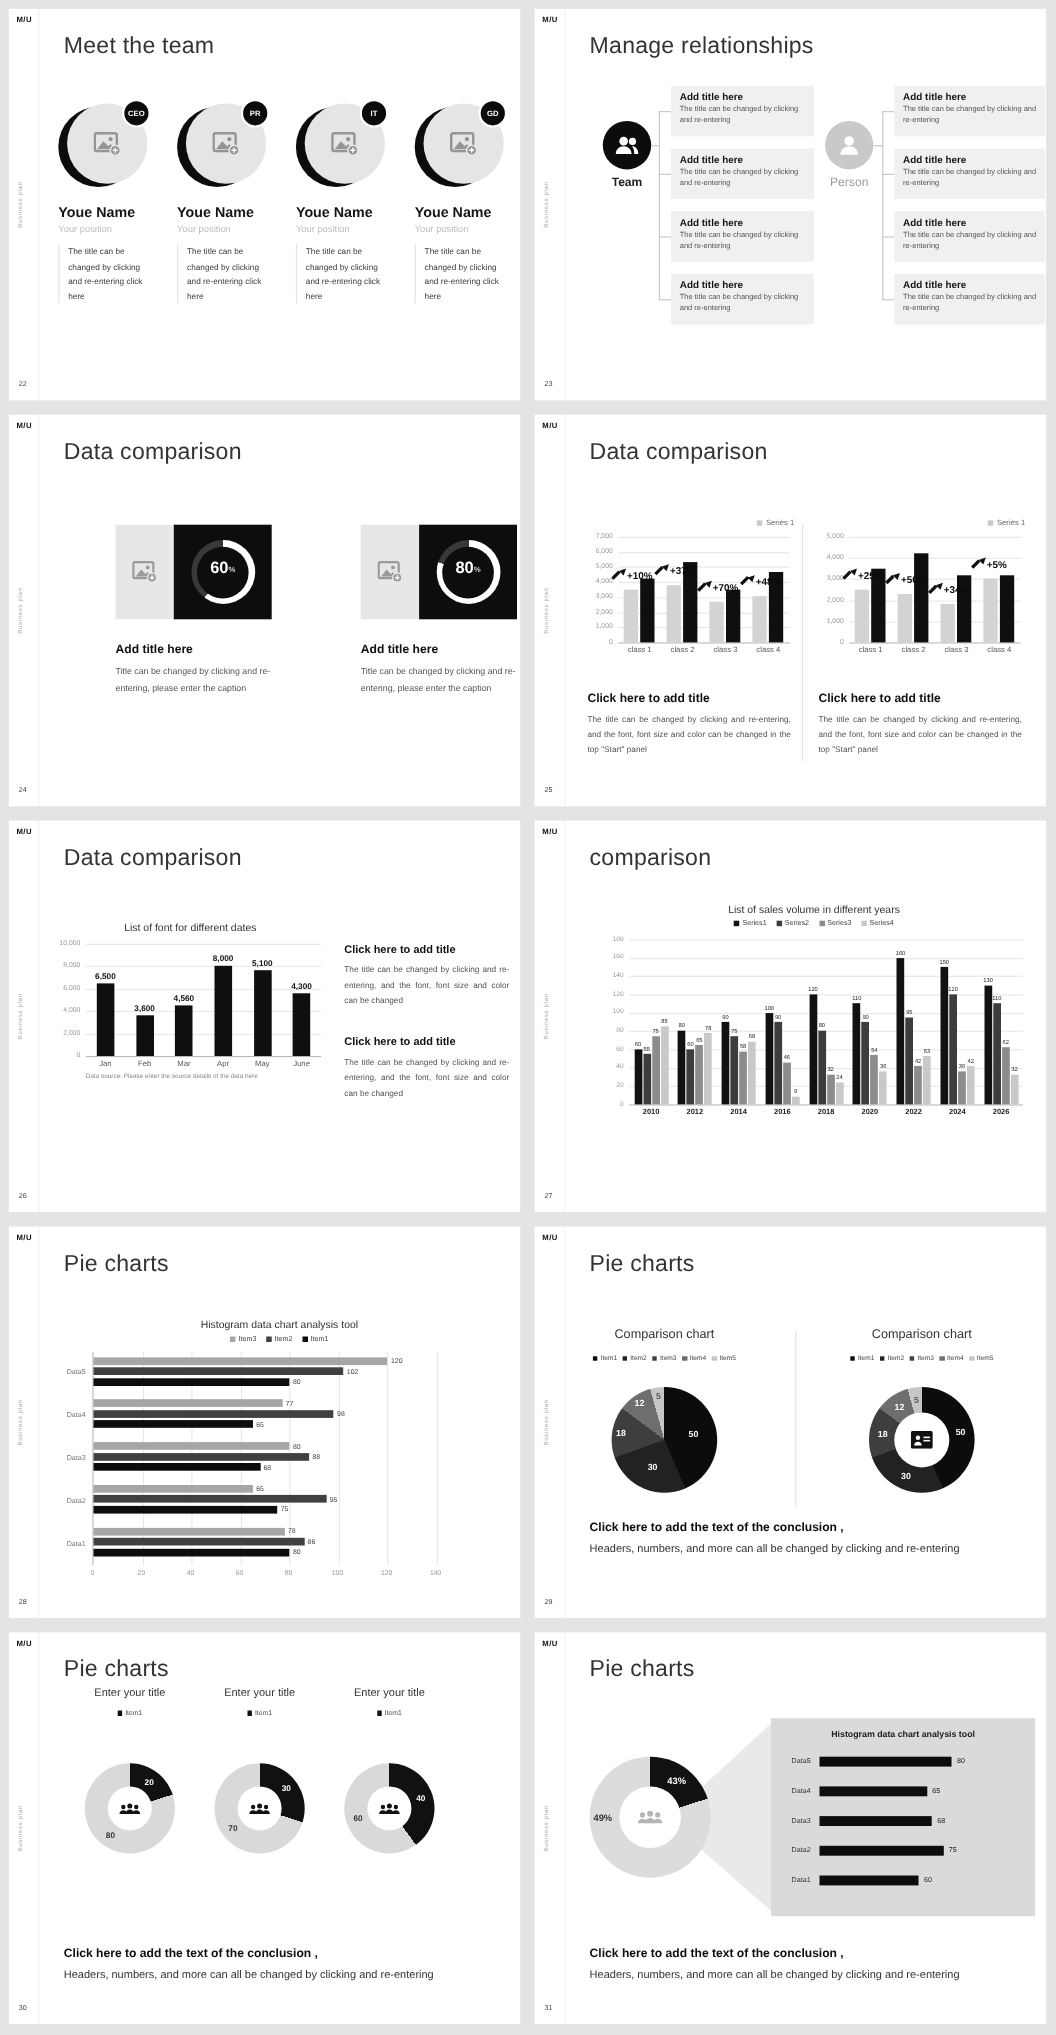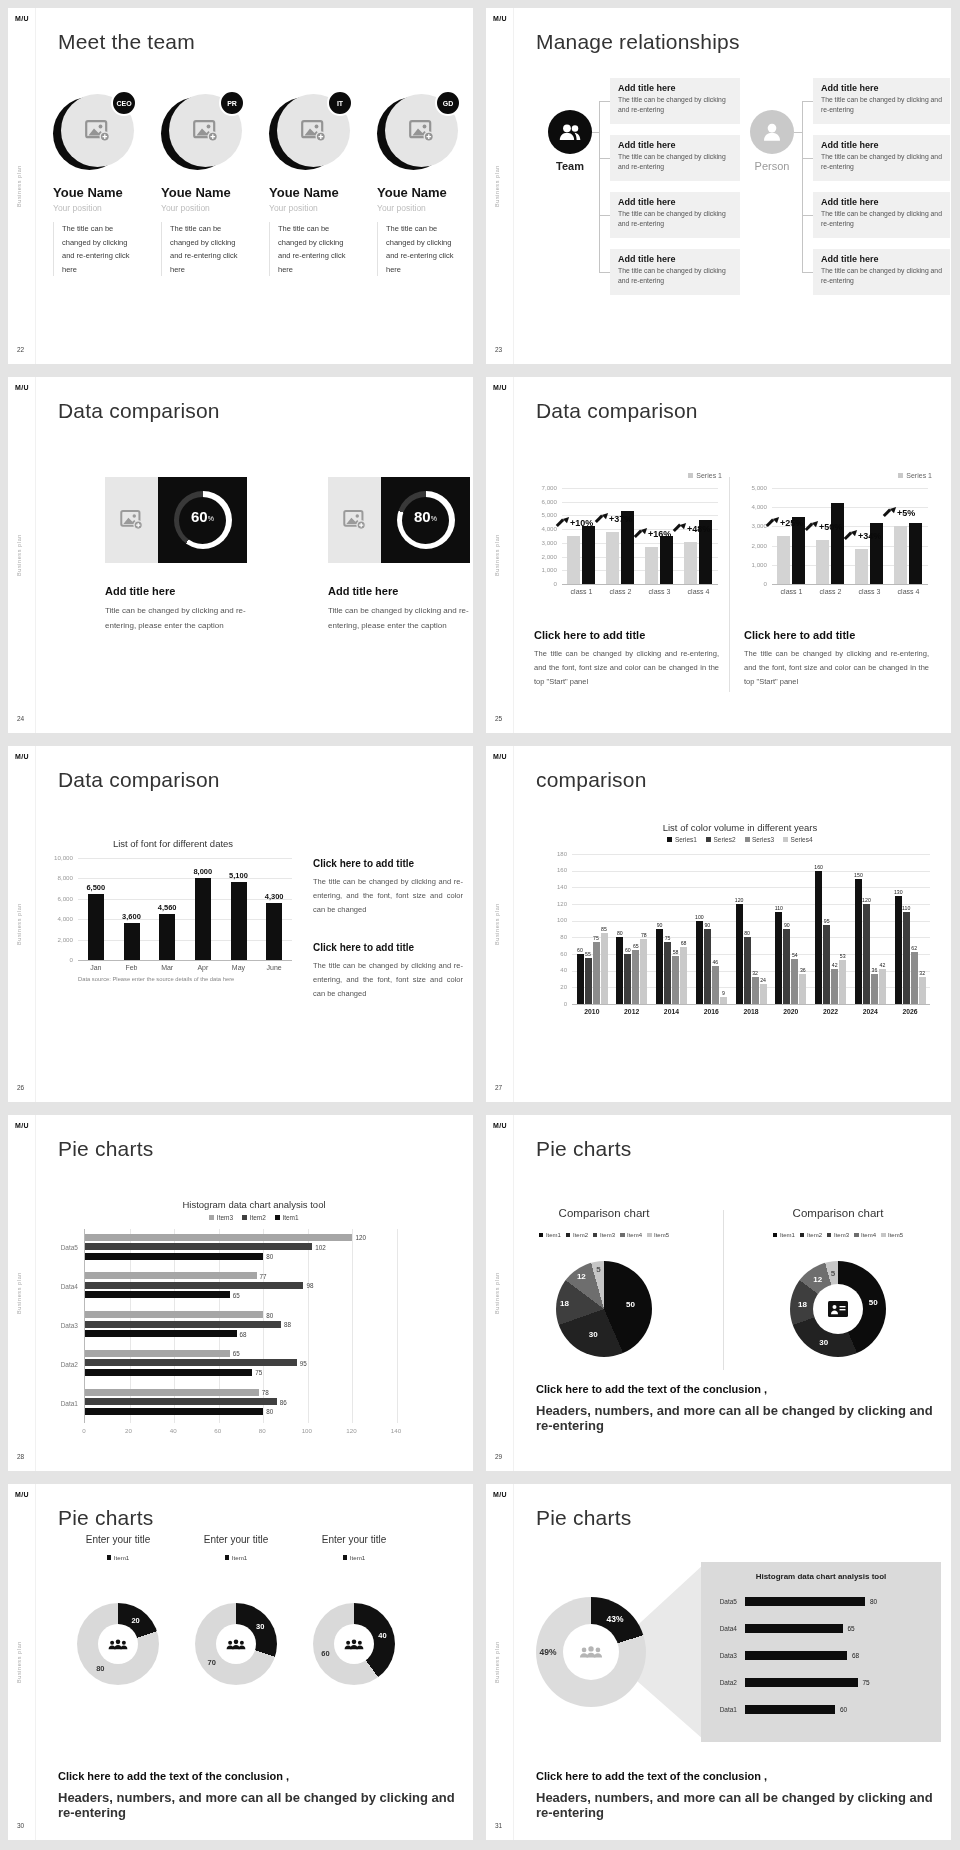--- a/index.html
+++ b/index.html
@@ -70,21 +70,21 @@
   .hbar{position:absolute;height:7px;}
   .hval{position:absolute;font-size:6.3px;color:#444;white-space:nowrap;}
   .hcat{position:absolute;text-align:right;font-size:6.5px;color:#777;}
   
   .pie{position:absolute;border-radius:50%;}
   .pie-hole{position:absolute;border-radius:50%;background:#fff;display:flex;align-items:center;justify-content:center;}
   .pielab{position:absolute;transform:translate(-50%,-50%);font-size:8px;font-weight:700;z-index:3;}
   .ptitle{position:absolute;text-align:center;font-size:11.5px;color:#333;}
   .dtitle{position:absolute;text-align:center;font-size:10px;color:#333;}
   .concl-b{position:absolute;left:50px;font-size:11px;font-weight:700;color:#0e0e0e;}
-  .concl-t{position:absolute;left:50px;font-size:13px;color:#333;font-weight:bold;}
+  .concl-t{position:absolute;left:50px;font-size:10px;color:#333;}
   .iconwrap{display:flex;align-items:center;justify-content:center;}
   
   .beam{position:absolute;background:#e9e9e9;}
   .panel{position:absolute;background:#dadada;}
   .panel-title{position:absolute;left:0;right:0;top:10px;text-align:center;font-size:8px;font-weight:700;color:#222;}
   .pan-cat{position:absolute;font-size:6.5px;color:#333;text-align:right;width:26px;}
   .pan-bar{position:absolute;height:9px;background:#0d0d0d;}
   .pan-val{position:absolute;font-size:6.5px;color:#222;}
 </style>
 </head>
@@ -349,21 +349,21 @@
             <div class="vbar gray" style="left: 44px; width: 13px; height: 52.1143px;"></div>
             <div class="vbar black" style="left: 59px; width: 13px; height: 72.6857px;"></div>
             <div class="pct" style="left: 35px; bottom: 60.1143px;">
               <div class="parrow"></div>
               <div class="ptext">+37%</div>
             </div>
             <div class="vbar gray" style="left: 83px; width: 13px; height: 37.0286px;"></div>
             <div class="vbar black" style="left: 98px; width: 13px; height: 48px;"></div>
             <div class="pct" style="left: 74px; bottom: 45.0286px;">
               <div class="parrow"></div>
-              <div class="ptext">+16%</div>
+              <div class="ptext">+70%</div>
             </div>
             <div class="vbar gray" style="left: 122px; width: 13px; height: 42.5143px;"></div>
             <div class="vbar black" style="left: 137px; width: 13px; height: 64.4571px;"></div>
             <div class="pct" style="left: 113px; bottom: 50.5143px;">
               <div class="parrow"></div>
               <div class="ptext">+48%</div>
             </div>
           </div>
           <div class="ytick" style="left: 0px; top: 108px; width: 23px;">0</div>
           <div class="ytick" style="left: 0px; top: 94.2857px; width: 23px;">1,000</div>
@@ -485,21 +485,21 @@
 
   <section class="slide" id="s27">
     <div class="rail">
       <div class="logo">M/U</div>
       <div class="vtext">Business plan</div>
       <div class="pagenum">27</div>
     </div>
     <h1 class="stitle">comparison</h1>
     <div class="scontent" id="c27">
         <div class="pchart" style="left: 56px; top: 76px; width: 396px; height: 225px;">
-          <div class="ctitle">List of color volume in different years</div>
+          <div class="ctitle">List of sales volume in different years</div>
           <div class="legrow" style="left: 0px; right: 0px; top: 14px; font-size: 6.5px;">
             <div class="litem">
               <div class="lsq" style="height: 5px; width: 5px; background: rgb(17, 17, 17);"></div>
               <div class="ltx">Series1</div>
             </div>
             <div class="litem">
               <div class="lsq" style="height: 5px; width: 5px; background: rgb(61, 61, 61);"></div>
               <div class="ltx">Series2</div>
             </div>
             <div class="litem">

